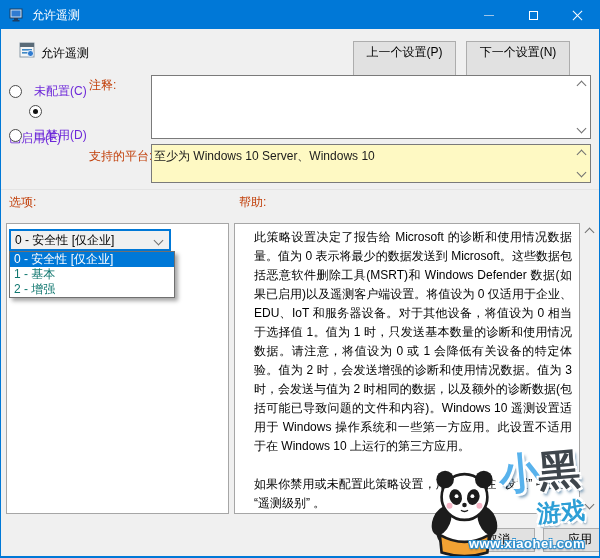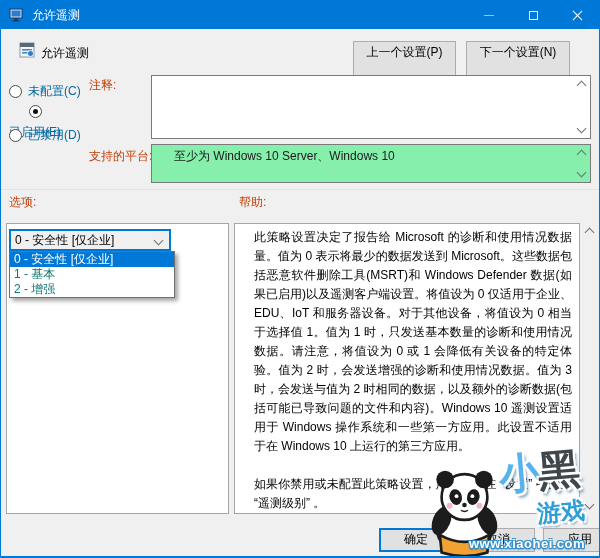--- a/index.html
+++ b/index.html
@@ -25,34 +25,34 @@
 
   
   .policy-icon { position:absolute; left:18px; top:41px; width:16px; height:16px; }
   .policy-title { position:absolute; left:40px; top:44px; font-size:12px; color:#000; }
   .nav-btn { position:absolute; top:40px; height:37px; background:#e1e1e1; border:1px solid #adadad;
              font-size:12px; color:#000; text-align:center; line-height:20px; }
   .nav-prev { left:352px; width:103px; }
   .nav-next { left:465px; width:104px; }
 
   
-  .radio-row { position:absolute; left:8px; display:flex; align-items:center; gap:6px;
-               font-size:12px; color:#0369a1; }
+  .radio-row { position:absolute; left:8px; display:flex; align-items:center; gap:12px;
+               font-size:12px; color:#6d28d9; }
   .radio-circle { width:13px; height:13px; border:1px solid #4a4a4a; border-radius:50%;
                   background:#fff; position:relative; flex:0 0 auto; }
   .radio-circle.checked::after { content:""; position:absolute; left:3px; top:3px; width:5px;
                   height:5px; border-radius:50%; background:#111; }
 
   
   .field-label { position:absolute; font-size:12px; color:#c2410c; }
   .comment-box { position:absolute; left:150px; top:74px; width:440px; height:64px;
                  background:#fff; border:1px solid #7a7a7a; }
   .supported-box { position:absolute; left:150px; top:143px; width:440px; height:39px;
-                 background:#86efac; border:1px solid #7a7a7a; font-size:12px; color:#1a1a1a;
-                 padding:3px 22px 3px 22px; }
+                 background:#fef9c3; border:1px solid #7a7a7a; font-size:12px; color:#1a1a1a;
+                 padding:3px 22px 3px 2px; }
   .chev { position:absolute; width:7px; height:7px; border-right:1px solid #707070;
           border-bottom:1px solid #707070; }
   .chev.up { transform:rotate(-135deg); } .chev.down { transform:rotate(45deg); }
 
   .section-sep { position:absolute; left:0; right:0; top:188px; border-top:1px solid #e4e4e4; }
 
   
   .options-label { left:8px; top:193px; } .help-label { left:238px; top:193px; }
   .options-panel { position:absolute; left:5px; top:222px; width:223px; height:291px;
                    background:#fff; border:1px solid #a6a6a6; }
@@ -180,21 +180,20 @@
 
   <div class="help-panel">
     <p>此策略设置决定了报告给 Microsoft 的诊断和使用情况数据量。值为 0 表示将最少的数据发送到 Microsoft。这些数据包括恶意软件删除工具(MSRT)和 Windows Defender 数据(如果已启用)以及遥测客户端设置。将值设为 0 仅适用于企业、EDU、IoT 和服务器设备。对于其他设备，将值设为 0 相当于选择值 1。值为 1 时，只发送基本数量的诊断和使用情况数据。请注意，将值设为 0 或 1 会降低有关设备的特定体验。值为 2 时，会发送增强的诊断和使用情况数据。值为 3 时，会发送与值为 2 时相同的数据，以及额外的诊断数据(包括可能已导致问题的文件和内容)。Windows 10 遥测设置适用于 Windows 操作系统和一些第一方应用。此设置不适用于在 Windows 10 上运行的第三方应用。</p>
     <p>如果你禁用或未配置此策略设置，用户可以在 “设置” 中配置 “遥测级别” 。</p>
   </div>
   <div class="help-scrollbar">
     <span class="chev up"></span>
     <span class="chev down"></span>
   </div>
 
-  <div class="footer-btn btn-ok">确定</div>
   <div class="footer-btn btn-cancel">取消</div>
   <div class="footer-btn btn-apply">应用</div>
 
   <div class="watermark">
     <svg class="wm-panda" viewBox="0 0 104 100">
       <ellipse cx="48" cy="70" rx="31" ry="27" fill="#ffffff" stroke="#1c1c1c" stroke-width="3"></ellipse>
       <ellipse cx="22" cy="60" rx="10" ry="17" fill="#1c1c1c" transform="rotate(22 22 60)"></ellipse>
       <ellipse cx="74" cy="60" rx="10" ry="17" fill="#1c1c1c" transform="rotate(-22 74 60)"></ellipse>
       <path d="M20 76 Q48 92 76 76 L74 96 Q48 104 22 96 Z" fill="#f2a233" stroke="#1c1c1c" stroke-width="3"></path>
       <circle cx="48" cy="33" r="26" fill="#ffffff" stroke="#1c1c1c" stroke-width="3"></circle>

